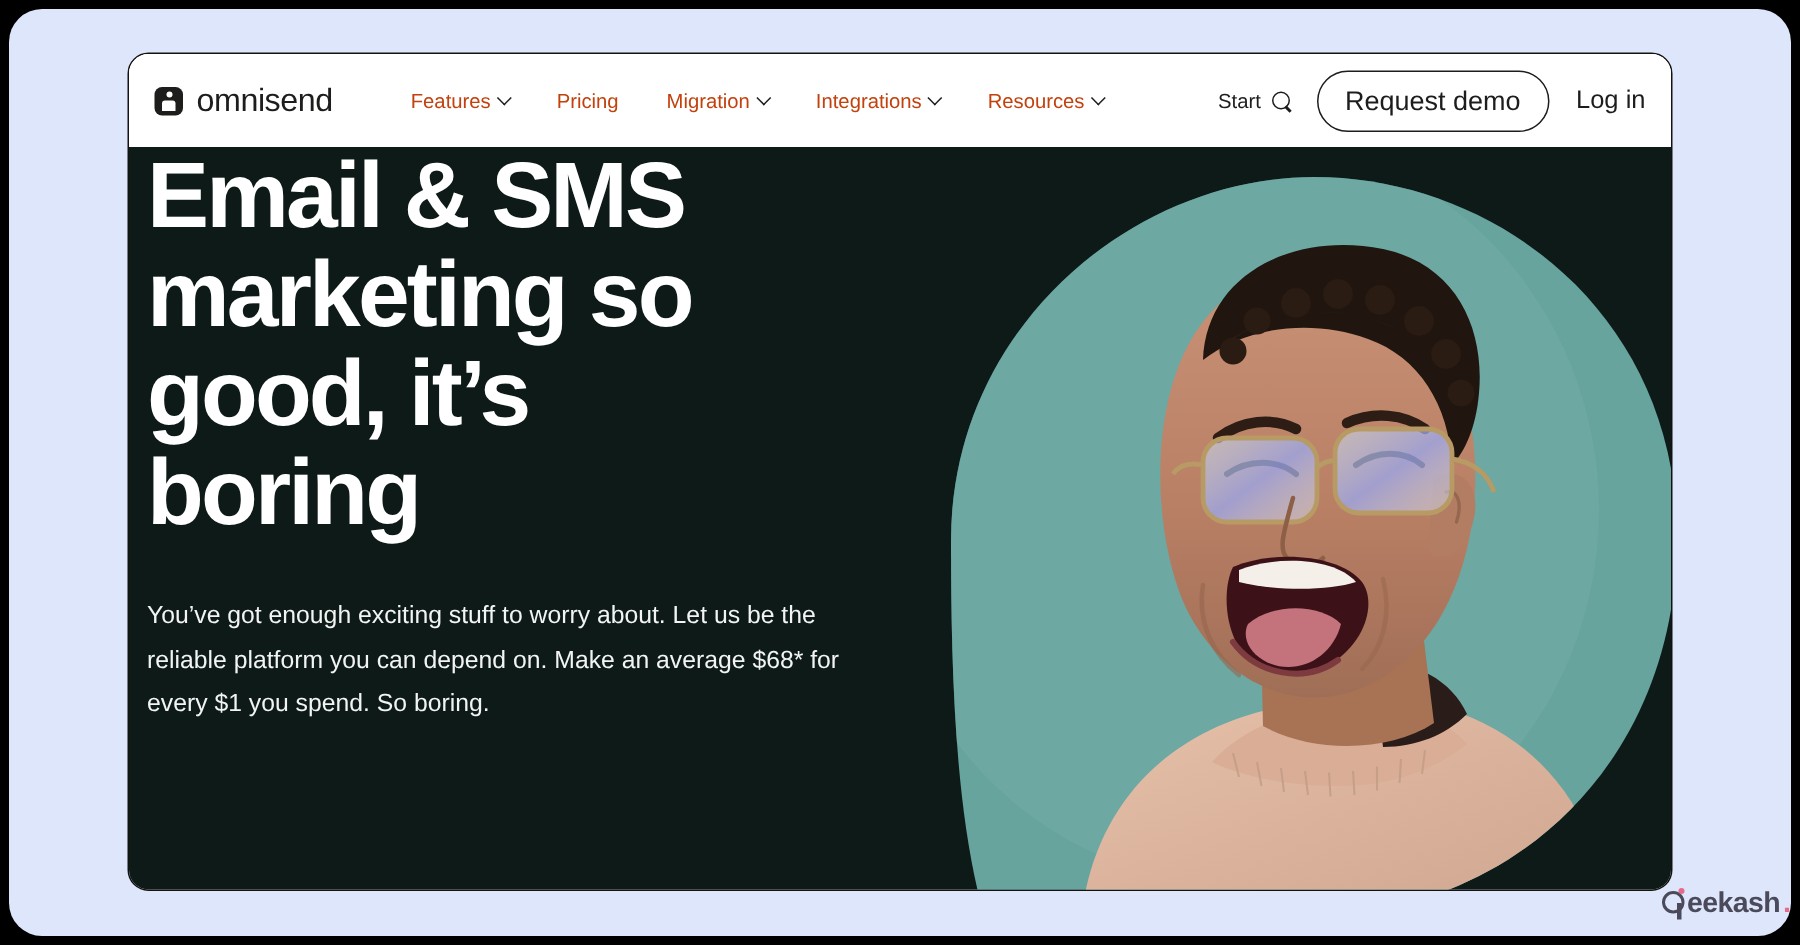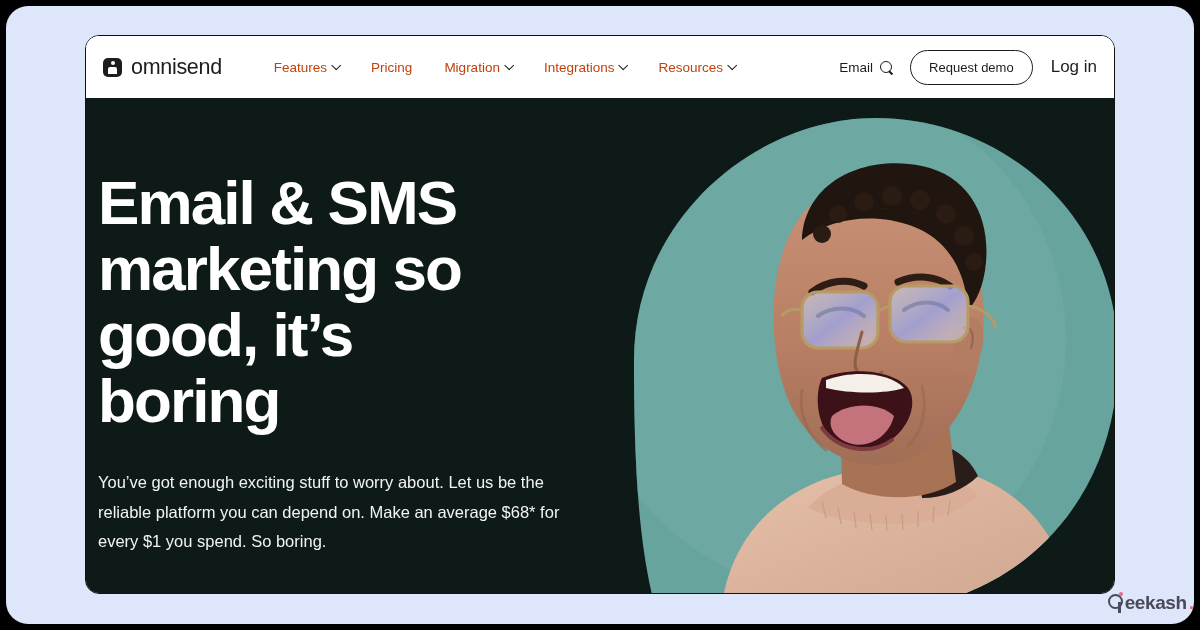--- a/index.html
+++ b/index.html
@@ -75,21 +75,21 @@
   .mag::before {
     content:""; position:absolute; left:0; top:0;
     width:10px; height:10px; border:1.7px solid #1d1d1b; border-radius:50%;
   }
   .mag::after {
     content:""; position:absolute; left:9px; top:9px;
     width:5px; height:1.7px; background:#1d1d1b;
     transform:rotate(45deg); transform-origin:left center;
   }
   #btn-demo {
-    font-size:13px; color:#1d1d1b; background:#fff;
+    font-size:18px; color:#1d1d1b; background:#fff;
     border:1px solid #1d1d1b; border-radius:21px;
     padding:9px 18px; cursor:pointer; white-space:nowrap;
   }
   #btn-start {
     font-size:13px; color:#fff; background:#262626;
     border:none; border-radius:7px;
     padding:10px 17px; margin-left:10px; cursor:pointer; white-space:nowrap;
   }
   #btn-login {
     font-size:17px; color:#1d1d1b; margin-left:18px; cursor:pointer;
@@ -97,21 +97,21 @@
   }
 
   
   #hero {
     position:relative; height:497px; background:#0d1a18; overflow:hidden;
   }
   #hero-photo {
     position:absolute; right:-12px; top:12px; width:500px; height:500px;
   }
   #hero-copy {
-    position:absolute; left:12px; top:0; width:560px; padding-top:72px;
+    position:absolute; left:12px; top:0; width:560px; 
     z-index:3;
   }
   #headline {
     font-size:62px; line-height:66px; font-weight:700; color:#fff;
     letter-spacing:-1.9px; white-space:pre-line;
   }
   #subcopy {
     margin-top:34px; font-size:16.5px; line-height:29.5px; color:#f2f4f3;
     max-width:470px;
   }
@@ -173,21 +173,21 @@
             <span class="chev"></span>
           </div>
           <div class="nav-item">
             <span>Resources</span>
             <span class="chev"></span>
           </div>
         </div>
 
         <div id="nav-right">
           <div id="search-group">
-            <span>Email</span>
+            <span>Start</span>
             <span class="mag"></span>
           </div>
           <button id="btn-demo">Request demo</button>
           <span id="btn-login">Log in</span>
         </div>
 
       </div>
 
       <div id="hero">
 

